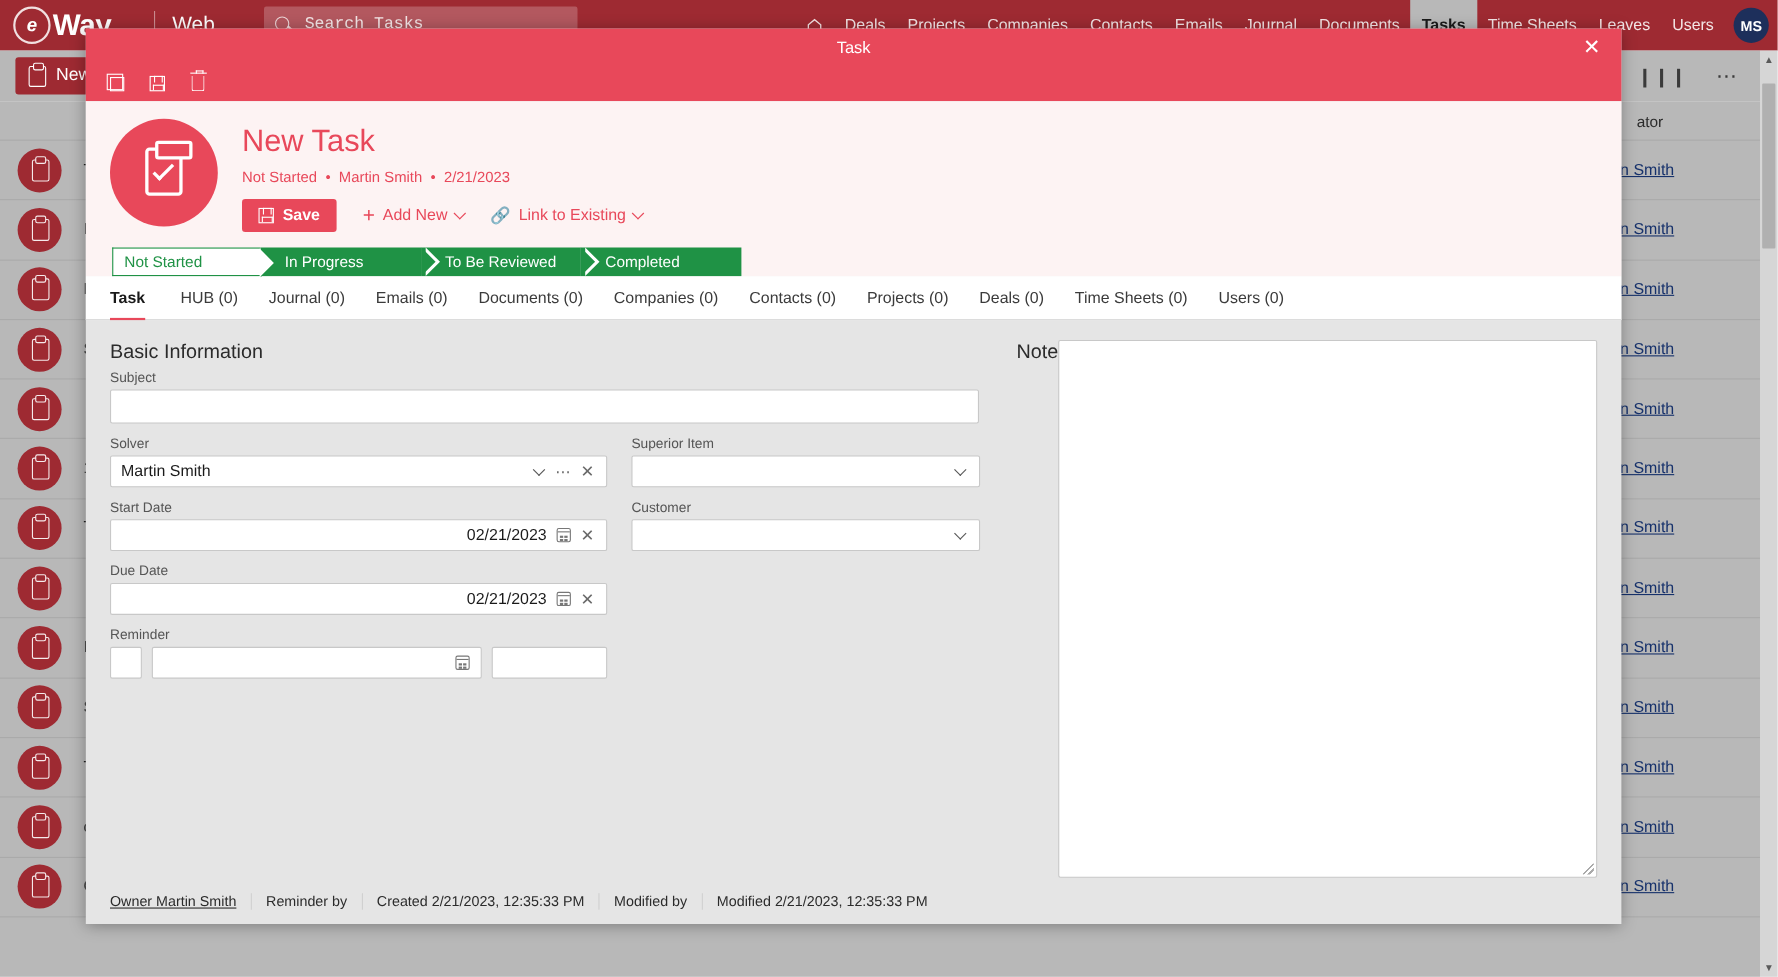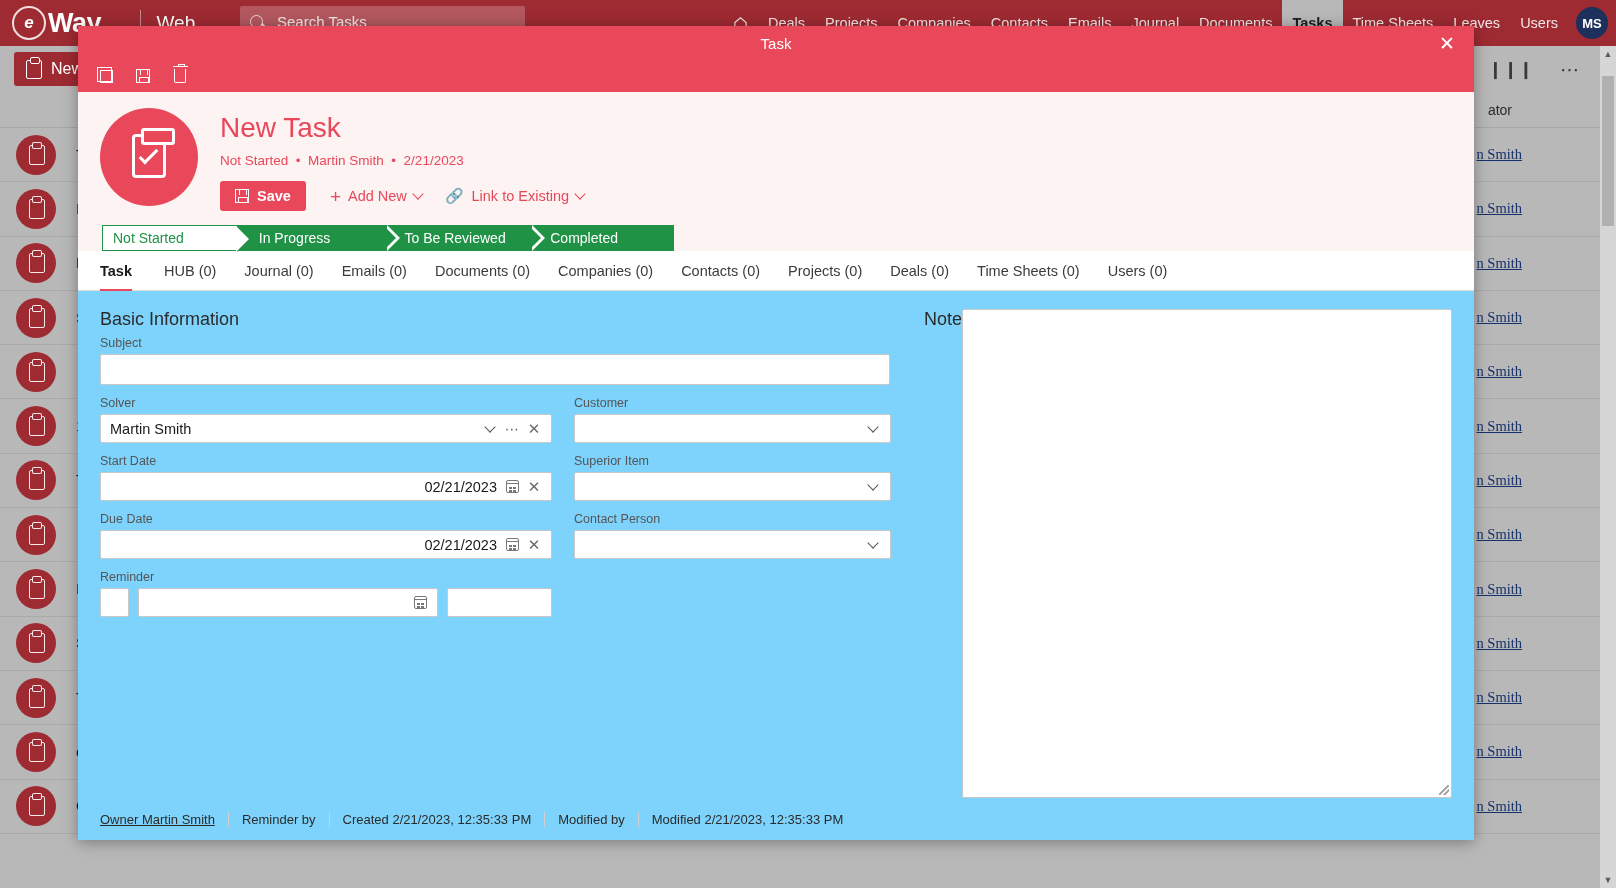--- a/index.html
+++ b/index.html
@@ -33,21 +33,21 @@
 
   .nav-search {
     position: absolute; left: 240px; top: 6px;
     width: 285px; height: 30px;
     background: rgba(255,255,255,.22);
     border-radius: 2px;
     display: flex; align-items: center; padding-left: 10px;
   }
   .nav-search .mag { width: 13px; height: 13px; border: 1.6px solid rgba(255,255,255,.75); border-radius: 50%; position: relative; flex: none;}
   .nav-search .mag::after { content:""; position:absolute; width:6px; height:1.6px; background:rgba(255,255,255,.75); transform:rotate(45deg); right:-5px; bottom:0px;}
-  .nav-search span { color: rgba(255,255,255,.85); font-size: 15px; margin-left: 14px; }
+  .nav-search span { color: rgba(255,255,255,.85); font-size: 15px; margin-left: 14px; font-family: Liberation Mono, monospace; }
 
   .nav-items { position: absolute; right: 8px; top: 0; height: 46px; display: flex; align-items: center; gap: 0; }
   .nav-item {
     color: rgba(255,255,255,.88); font-size: 14.5px;
     padding: 14px 10px 15px; height: 46px; line-height: 18px; white-space: nowrap;
   }
   .nav-item.home { font-size: 15px; padding: 0 10px; display:flex; align-items:center; height:46px;}
   .nav-item.active { background: #b8b8b8; color: #1b1b1b; font-weight: 600; }
   .nav-avatar {
     width: 32px; height: 32px; border-radius: 50%;
@@ -85,30 +85,30 @@
     height: 54.3px; border-bottom: 1px solid #aaa;
     display: flex; align-items: center; position: relative;
   }
   .row-av {
     width: 40px; height: 40px; border-radius: 50%; background: #9e2a32;
     margin-left: 16px; flex: none; position: relative;
   }
   .row-av::before { content:""; position:absolute; left:13px; top:10px; width:14px; height:18px; border:1.6px solid rgba(255,255,255,.9); border-radius:2px;}
   .row-av::after { content:""; position:absolute; left:16px; top:7px; width:8px; height:5px; border:1.6px solid rgba(255,255,255,.9); border-radius:2px; background:#9e2a32;}
   .row-subject { margin-left: 20px; font-size: 14.5px; color: #1f1f1f; white-space: nowrap; }
-  .row-owner { position: absolute; right: 78px; font-size: 14.5px; color: #16316b; text-decoration: underline; font-family: Liberation Serif, serif; }
+  .row-owner { position: absolute; right: 78px; font-size: 14.5px; color: #16316b; text-decoration: underline; }
 
   .scroll-track { position: absolute; top: 46px; right: 0; width: 16px; bottom: 0; background: #d6d6d6; }
   .scroll-thumb { position: absolute; top: 30px; left: 2px; width: 12px; height: 150px; background: #b0b0b0; border-radius: 1px; }
   .scroll-arrow { position: absolute; left: 0; width: 16px; height: 16px; color: #5a5a5a; font-size: 9px; text-align: center; line-height: 16px; }
 
   
   #modal {
     position: absolute; left: 78px; top: 26px; width: 1396px; height: 814px;
-    background: #7dd3fc; box-shadow: 0 2px 14px rgba(0,0,0,.35);
+    background: #e5e5e5; box-shadow: 0 2px 14px rgba(0,0,0,.35);
     display: flex; flex-direction: column;
   }
   .modal-title {
     height: 34px; background: #e8485a; position: relative;
     display: flex; align-items: center; justify-content: center; flex: none;
   }
   .modal-title .t { color: #fff; font-size: 15px; }
   .modal-close {
     position: absolute; right: 12px; top: 0; height: 34px; width: 30px;
     color: #fff; font-size: 19px; display: flex; align-items: center; justify-content: center;
@@ -505,46 +505,37 @@
                   </span>
               </div>
               <div class="inp rem-time">
                 <span class="val"></span>
               </div>
             </div>
           </div>
         </div>
         <div class="c2">
           <div class="fld">
+            <div class="fld-label">Superior Item</div>
+            <div class="inp">
+              <span class="val"></span>
+              <span class="ic">
+                  <span class="dchev"></span>
+                </span>
+            </div>
+          </div>
+          <div class="fld">
             <div class="fld-label">Customer</div>
             <div class="inp">
               <span class="val"></span>
               <span class="ic">
                   <span class="dchev"></span>
                 </span>
             </div>
           </div>
-          <div class="fld">
-            <div class="fld-label">Superior Item</div>
-            <div class="inp">
-              <span class="val"></span>
-              <span class="ic">
-                  <span class="dchev"></span>
-                </span>
-            </div>
-          </div>
-          <div class="fld">
-            <div class="fld-label">Contact Person</div>
-            <div class="inp">
-              <span class="val"></span>
-              <span class="ic">
-                  <span class="dchev"></span>
-                </span>
-            </div>
-          </div>
         </div>
       </div>
     </div>
 
     <div class="col-right">
       <div class="sect-title">Note</div>
       <div class="note-area">
         <span></span>
         <span class="note-grip"></span>
       </div>

